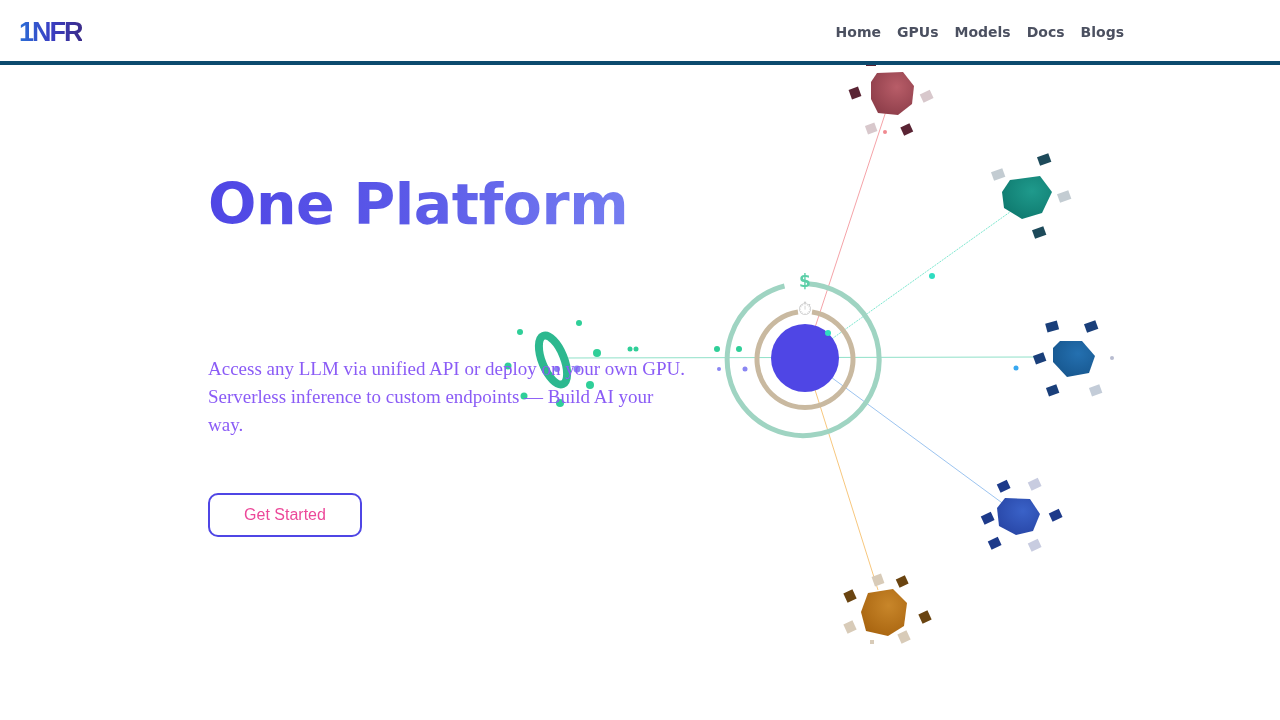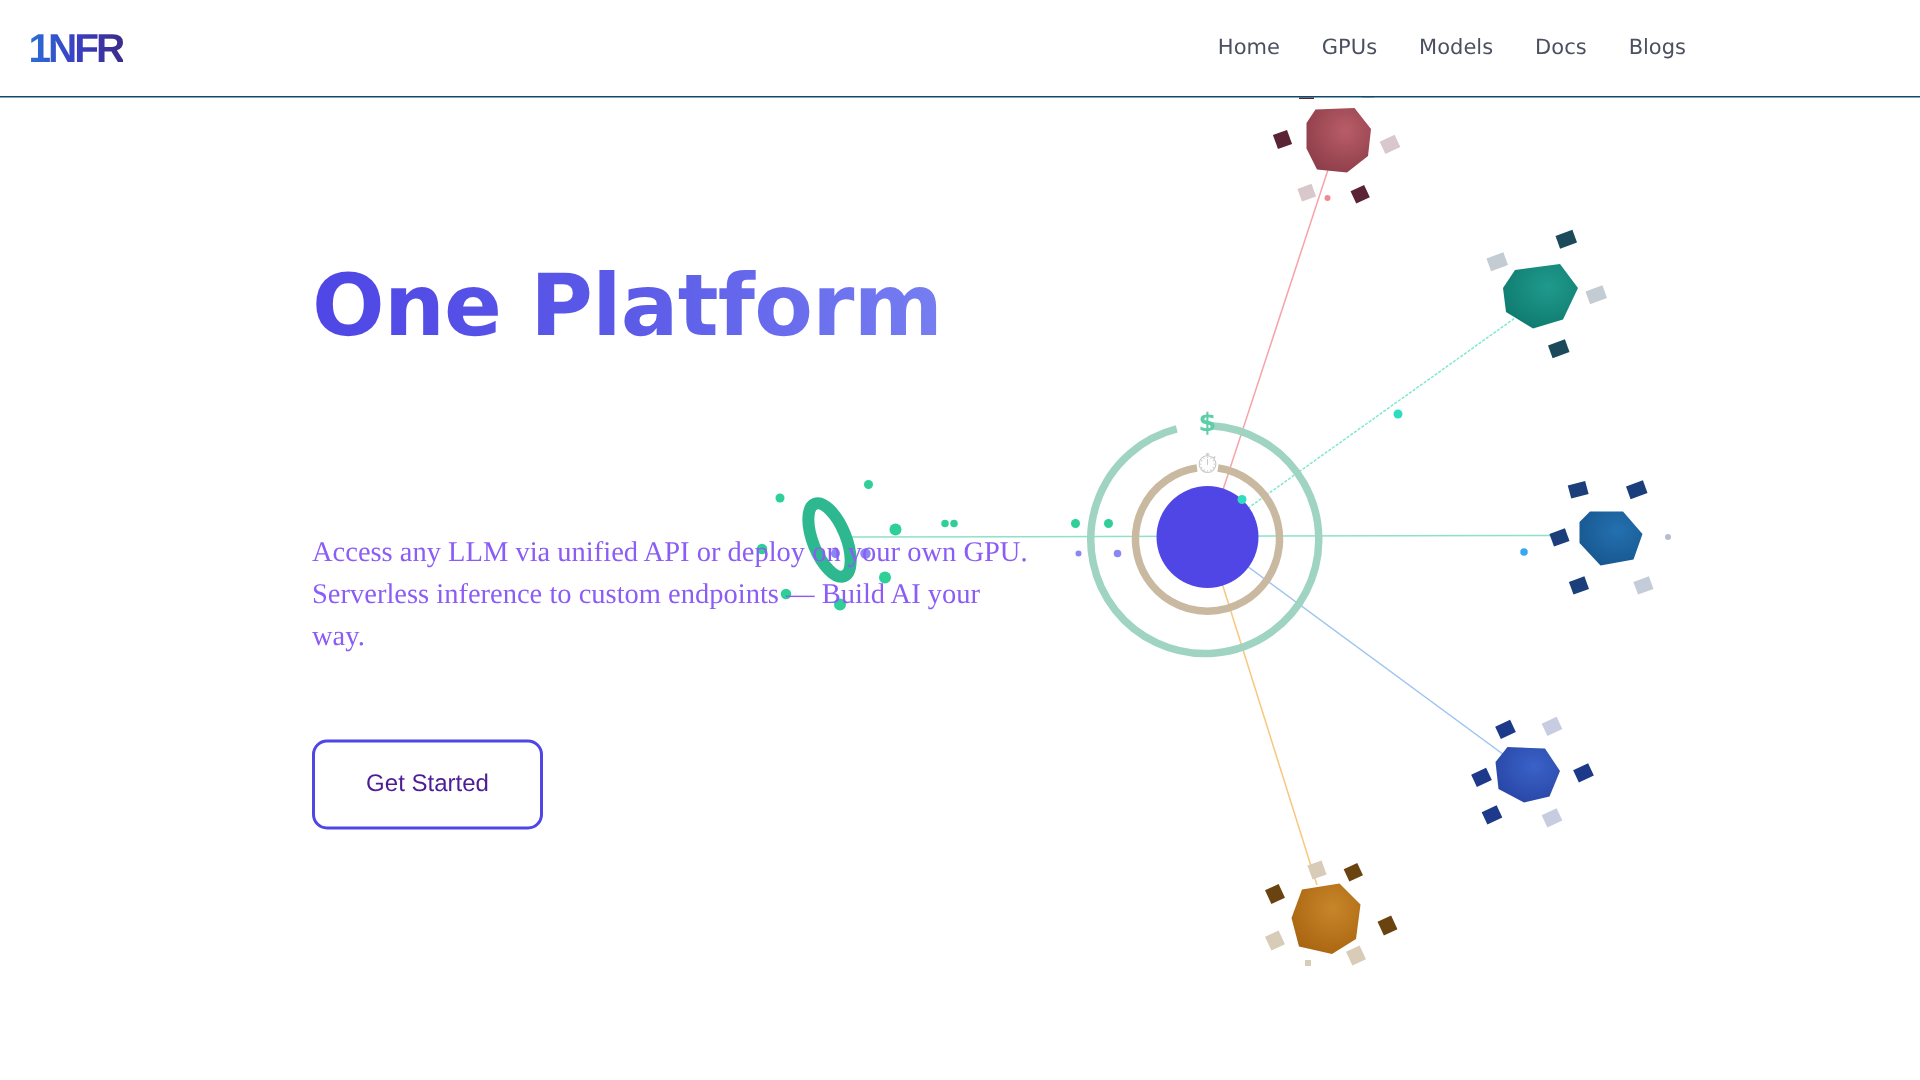--- a/index.html
+++ b/index.html
@@ -1,26 +1,26 @@
 <!DOCTYPE html>
 <html><head>
 <meta charset="utf-8">
 <style>
   * { box-sizing: border-box; margin: 0; padding: 0; }
   html, body { width: 1280px; height: 720px; overflow: hidden; background: #ffffff; font-family: "DejaVu Sans", "Liberation Sans", sans-serif; }
-  .header { position: absolute; left: 0; top: 0; width: 1280px; height: 65px; border-bottom: 1px solid #0c4a6e; background: #fff; z-index: 5; }
+  .header { position: absolute; left: 0; top: 0; width: 1280px; height: 65px; border-bottom: 4px solid #0c4a6e; background: #fff; z-index: 5; }
   .logo { position: absolute; left: 19px; top: 16px; font-weight: 900; font-size: 27px; letter-spacing: -2px; font-family: "Liberation Sans", sans-serif;
           background: linear-gradient(90deg, #2b6fd6 0%, #3a3fc4 50%, #3b2c8a 100%); -webkit-background-clip: text; background-clip: text; color: transparent; line-height: 32px; }
   .nav { position: absolute; right: 156px; top: 22px; display: flex; gap: 0; }
-  .nav a { font-size: 14px; color: #4b5060; text-decoration: none; font-weight: 400; line-height: 20px; margin-left: 28px; }
+  .nav a { font-size: 14px; color: #4b5060; text-decoration: none; font-weight: 700; line-height: 20px; margin-left: 16px; }
   .console-btn { position: absolute; left: 1156px; top: 12px; width: 108px; height: 40px; background: #4f46e5; color: #fff; border-radius: 6px; font-size: 16px; font-weight: 500; display: flex; align-items: center; justify-content: center; border: none; }
   .hero-title { position: absolute; left: 208px; top: 174px; width: 460px; font-size: 57px; font-weight: 700; line-height: 60px; letter-spacing: -0.5px;
                 background: linear-gradient(90deg, #4f46e5 0%, #5b5ae8 45%, #7b85f3 100%); -webkit-background-clip: text; background-clip: text; color: transparent; z-index: 2; text-decoration: underline; }
   .hero-sub { position: absolute; left: 208px; top: 355px; width: 480px; font-size: 19px; line-height: 28px; color: #8b5cf6; z-index: 3; font-family: Liberation Serif, serif; }
-  .cta { position: absolute; left: 208px; top: 493px; width: 154px; height: 60px; border: 2px solid #4f46e5; border-radius: 10px; background: #fff; color: #4c1d95; font-size: 16px; font-weight: 500; display: flex; align-items: center; justify-content: center; z-index: 3; }
+  .cta { position: absolute; left: 208px; top: 493px; width: 154px; height: 44px; border: 2px solid #4f46e5; border-radius: 10px; background: #fff; color: #ec4899; font-size: 16px; font-weight: 500; display: flex; align-items: center; justify-content: center; z-index: 3; }
   .scene { position: absolute; left: 0; top: 0; width: 1280px; height: 720px; z-index: 1; }
 </style>
 </head>
 <body>
 
 <div class="header">
   <div class="logo">1NFR</div>
   <nav class="nav">
     <a href="#">Home</a>
     <a href="#">GPUs</a>

